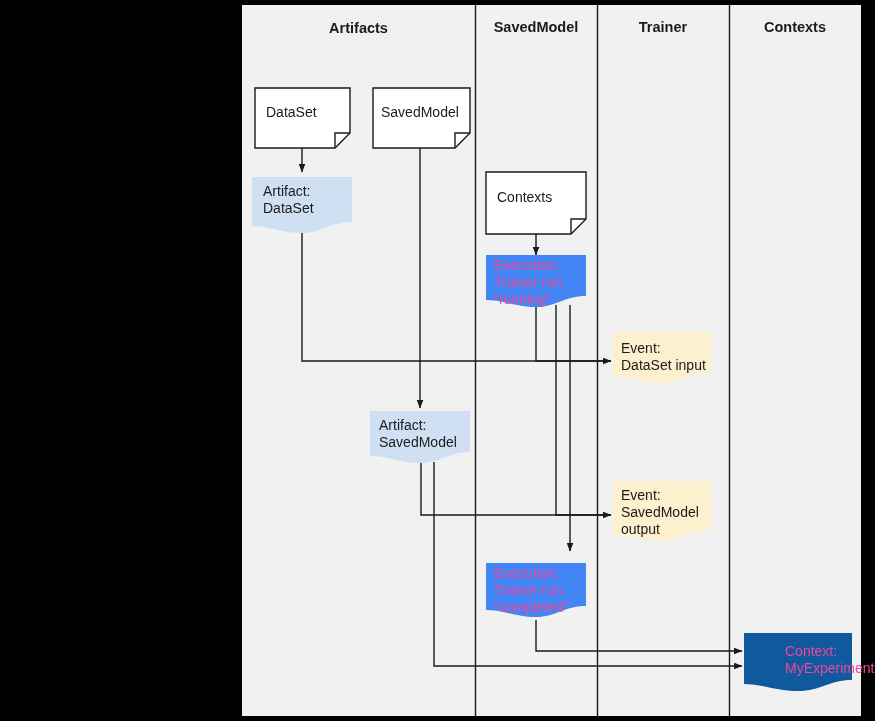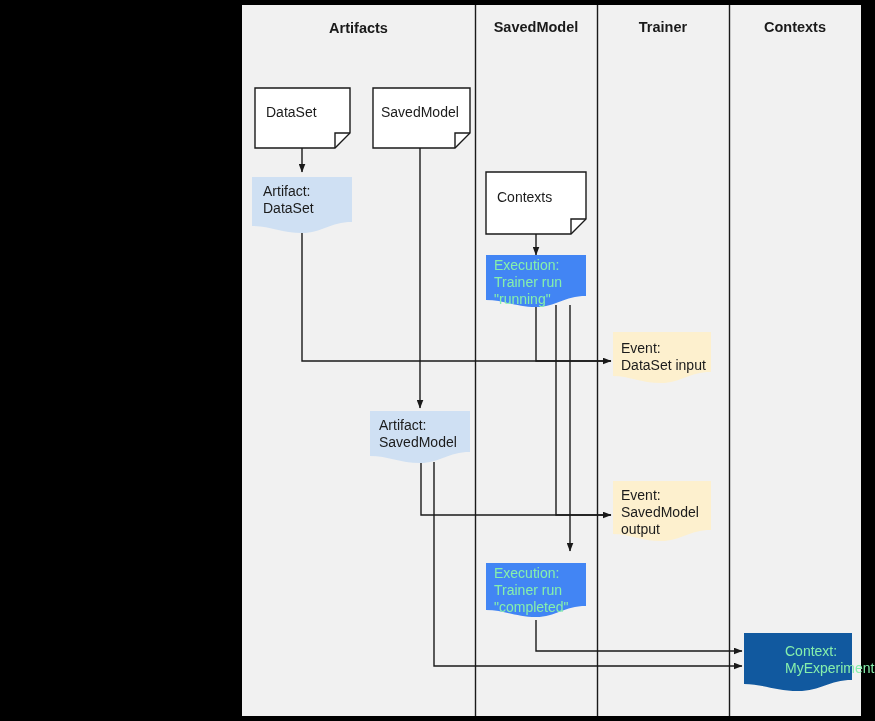--- a/index.html
+++ b/index.html
@@ -48,21 +48,21 @@
   }
   .node-label {
     position: absolute;
     font-size: 14px;
     line-height: 17px;
     font-family: "Liberation Sans", sans-serif;
     white-space: pre-line;
     pointer-events: none;
   }
   .label-dark { color: #1b1b1b; }
-  .label-light { color: #86efac; }
+  .label-light { color: #ec4899; }
 </style>
 </head>
 <body>
 
 <div id="canvas">
 
   <div id="diagram"></div>
 
   <div class="col-title" style="left:242px; top:20px; width:233px;">Artifacts</div>
   <div class="col-title" style="left:475px; top:19px; width:122px;">SavedModel</div>

